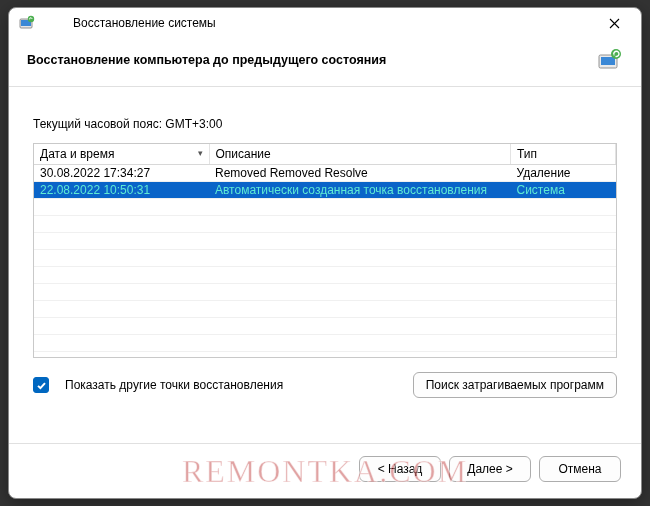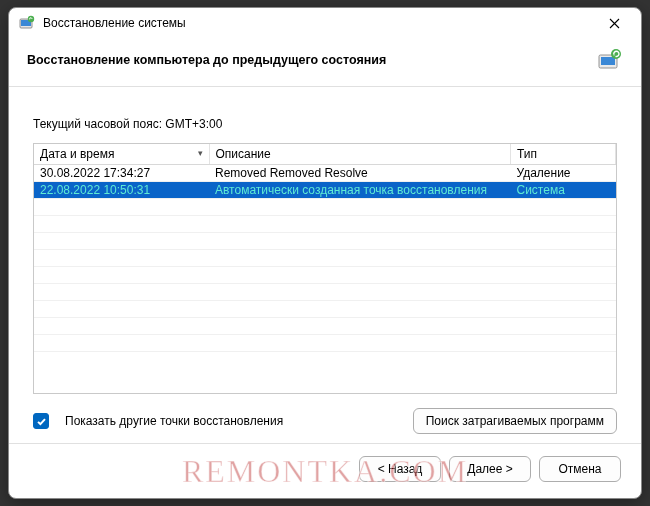--- a/index.html
+++ b/index.html
@@ -1,29 +1,29 @@
 <!DOCTYPE html>
 <html><head>
 <meta charset="utf-8">
 <style>
 * { box-sizing: border-box; margin: 0; padding: 0; font-family: 'Segoe UI', Tahoma, sans-serif; font-size: 12px; }
 body { background: #333; display: flex; align-items: center; justify-content: center; height: 506px; width: 650px; overflow: hidden; }
 .window { background: #fff; width: 634px; height: 492px; border: 1px solid #888; border-radius: 8px; box-shadow: 0 4px 18px rgba(0,0,0,.35); display: flex; flex-direction: column; overflow: hidden; position: relative; }
-.titlebar { display: flex; align-items: center; height: 30px; padding: 0 6px 0 10px; }
+.titlebar { display: flex; align-items: center; height: 30px; padding: 0 6px 0 10px; gap: 30px; }
 .titlebar-icon { width: 16px; height: 16px; margin-right: 8px; }
 .titlebar-text { flex: 1; font-size: 12px; }
 .close-btn { width: 42px; height: 28px; display: flex; align-items: center; justify-content: center; cursor: pointer; border-radius: 4px; }
 .close-btn svg { width: 11px; height: 11px; }
 .header { display: flex; align-items: center; padding: 10px 18px 14px 18px; }
 .header-title { font-weight: 600; font-size: 12.5px; flex: 1; }
 .header-icon { width: 26px; height: 24px; }
 .divider { height: 1px; background: #e0e0e0; margin: 0; }
 .content { flex: 1; padding: 16px 24px 8px 24px; display: flex; flex-direction: column; }
 .tz-line { font-size: 12px; margin: 14px 0 12px 0; }
-.table-wrap { border: 1px solid #c9c9c9; height: 251px; background: #fff; overflow: hidden; }
+.table-wrap { border: 1px solid #c9c9c9; height: 215px; background: #fff; overflow: hidden; }
 table { border-collapse: collapse; width: 100%; table-layout: fixed; }
 th { text-align: left; font-weight: 400; font-size: 12px; padding: 2px 6px; background: #fff; border-right: 1px solid #e3e3e3; border-bottom: 1px solid #d8d8d8; height: 20px; position: relative; cursor: pointer; }
 th .sort { position: absolute; right: 6px; top: 4px; font-size: 9px; color: #555; }
 td { padding: 1px 6px; font-size: 12px; height: 17px; border-bottom: 1px solid #f0f0f0; white-space: nowrap; overflow: hidden; text-overflow: ellipsis; }
 tr.selected td { background: #0a64c8; color: #5eead4; }
 .empty-row td { border-bottom: 1px solid #f0f0f0; }
 .below-table { display: flex; align-items: center; margin-top: 14px; }
 .checkbox-wrap { display: flex; align-items: center; gap: 16px; flex: 1; cursor: pointer; }
 .checkbox { width: 16px; height: 16px; border: 1.2px solid #0067c0; border-radius: 3px; background: #0067c0; display: flex; align-items: center; justify-content: center; }
 .checkbox svg { width: 11px; height: 11px; stroke: #fff; stroke-width: 2.2; fill: none; }

